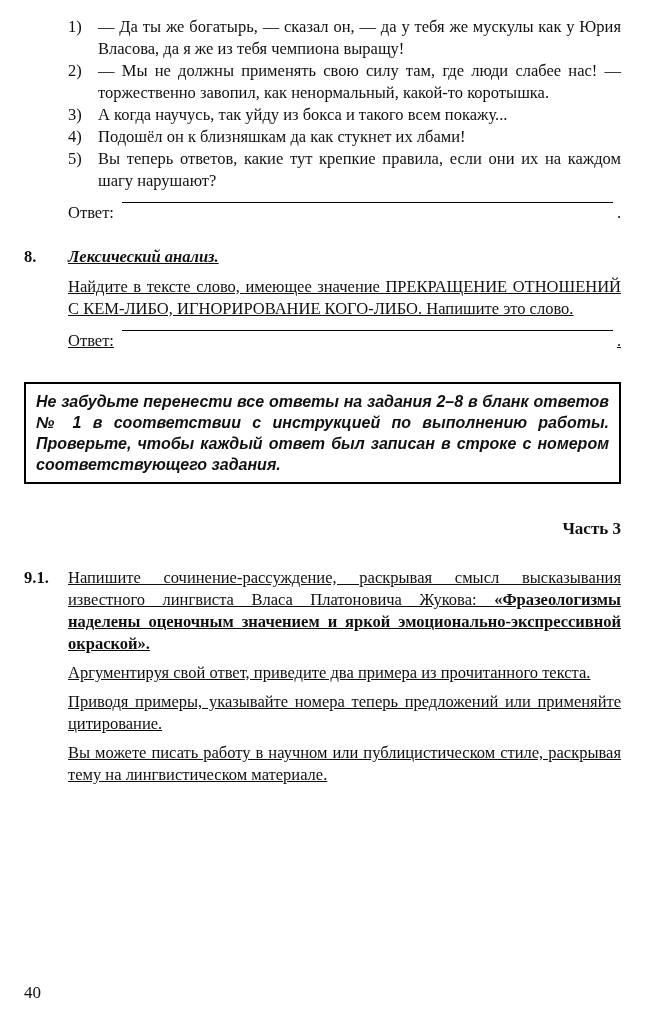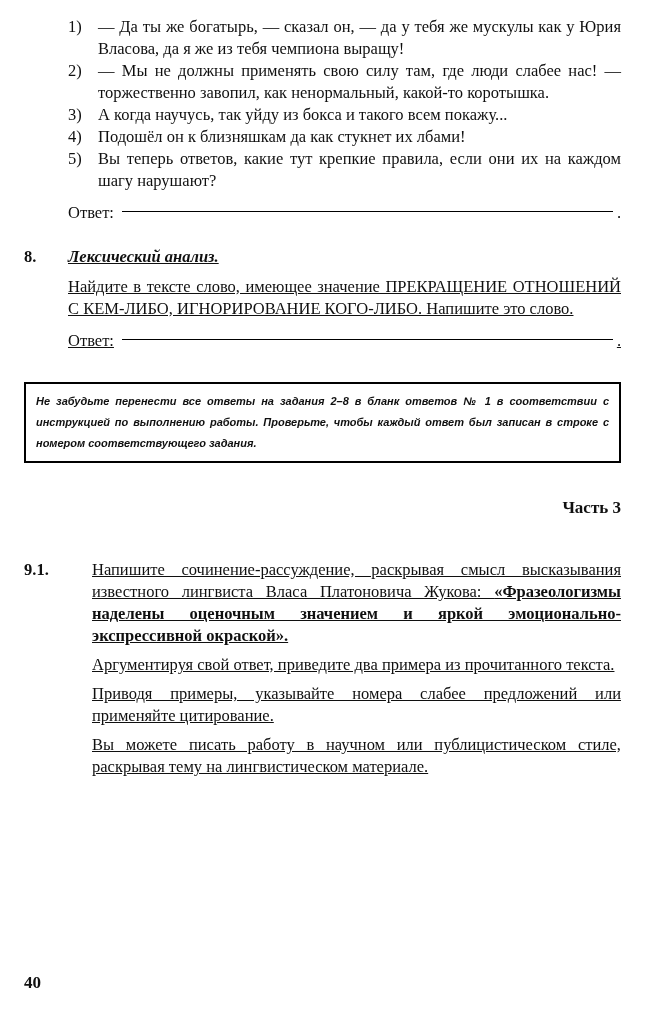--- a/index.html
+++ b/index.html
@@ -8,50 +8,50 @@
     font-family:"Liberation Serif", serif;font-size:16.5px;line-height:22px;
     position:relative;box-sizing:border-box;padding:16px 26px 0 24px;
     margin:0 auto;overflow:hidden;
   }
   
   .sent-list{margin-left:44px;}
   .sent-row{display:flex;}
   .sent-num{flex:0 0 30px;}
   .sent-text{flex:1;text-align:justify;}
   
-  .answer-row{display:flex;align-items:center;margin-left:44px;margin-top:10px;}
+  .answer-row{display:flex;align-items:flex-start;margin-left:44px;margin-top:10px;}
   .answer-label{flex:0 0 auto;padding-right:8px;}
   .answer-line{flex:1 1 auto;border-bottom:1.4px solid #000;margin-bottom:4px;}
   .answer-dot{flex:0 0 auto;padding-left:4px;}
   
   .task{display:flex;margin-top:22px;}
   .task-num{flex:0 0 44px;font-weight:bold;}
   .task-body{flex:1;text-decoration:underline;}
   .task-title{font-weight:bold;font-style:italic;margin:0 0 8px 0;}
   .task-par{margin:0;text-align:justify;}
   .task .answer-row{margin-left:0;}
   
   .notice{
     border:2px solid #000;margin-top:30px;padding:7px 10px;
     font-family:"Liberation Sans", sans-serif;font-weight:bold;font-style:italic;
-    font-size:11px;line-height:21px;text-align:justify;
+    font-size:16px;line-height:21px;text-align:justify;
   }
   
   .part-heading{
     text-align:right;font-weight:bold;font-size:17px;
     margin:34px 0 0 0;
   }
   .notice.second{margin-top:20px;}
   
-  .task.essay{margin-top:40px;gap:24px;}
+  .task.essay{margin-top:27px;}
   .essay .task-par{margin-bottom:7px;}
   .bold-quote{font-weight:bold;}
   
   .page-number{
-    position:absolute;left:24px;bottom:30px;font-weight:bold;font-size:17px;
+    position:absolute;left:24px;bottom:20px;font-weight:normal;font-size:17px;
   }
 </style>
 </head>
 <body>
 
 <div class="page">
 
   <div class="sent-list">
     <div class="sent-row">
       <span class="sent-num">1)</span>
@@ -97,20 +97,20 @@
   <div class="notice">Не забудьте перенести все ответы на задания 2–8 в бланк ответов № 1 в соответствии с инструкцией по выполнению работы. Проверьте, чтобы каждый ответ был записан в строке с номером соответствующего задания.</div>
 
   <div class="part-heading">Часть 3</div>
 
 
   <div class="task essay">
     <div class="task-num">9.1.</div>
     <div class="task-body">
       <p class="task-par"><span>Напишите сочинение-рассуждение, раскрывая смысл высказывания известного лингвиста Власа Платоновича Жукова: </span><span class="bold-quote">«Фразеологизмы наделены оценочным значением и яркой эмоционально-экспрессивной окраской».</span></p>
       <p class="task-par">Аргументируя свой ответ, приведите два примера из прочитанного текста.</p>
-      <p class="task-par">Приводя примеры, указывайте номера слабее предложений или применяйте цитирование.</p>
+      <p class="task-par">Приводя примеры, указывайте номера теперь предложений или применяйте цитирование.</p>
       <p class="task-par">Вы можете писать работу в научном или публицистическом стиле, раскрывая тему на лингвистическом материале.</p>
     </div>
   </div>
 
   <div class="page-number">40</div>
 
 </div>
 
 </body></html>

